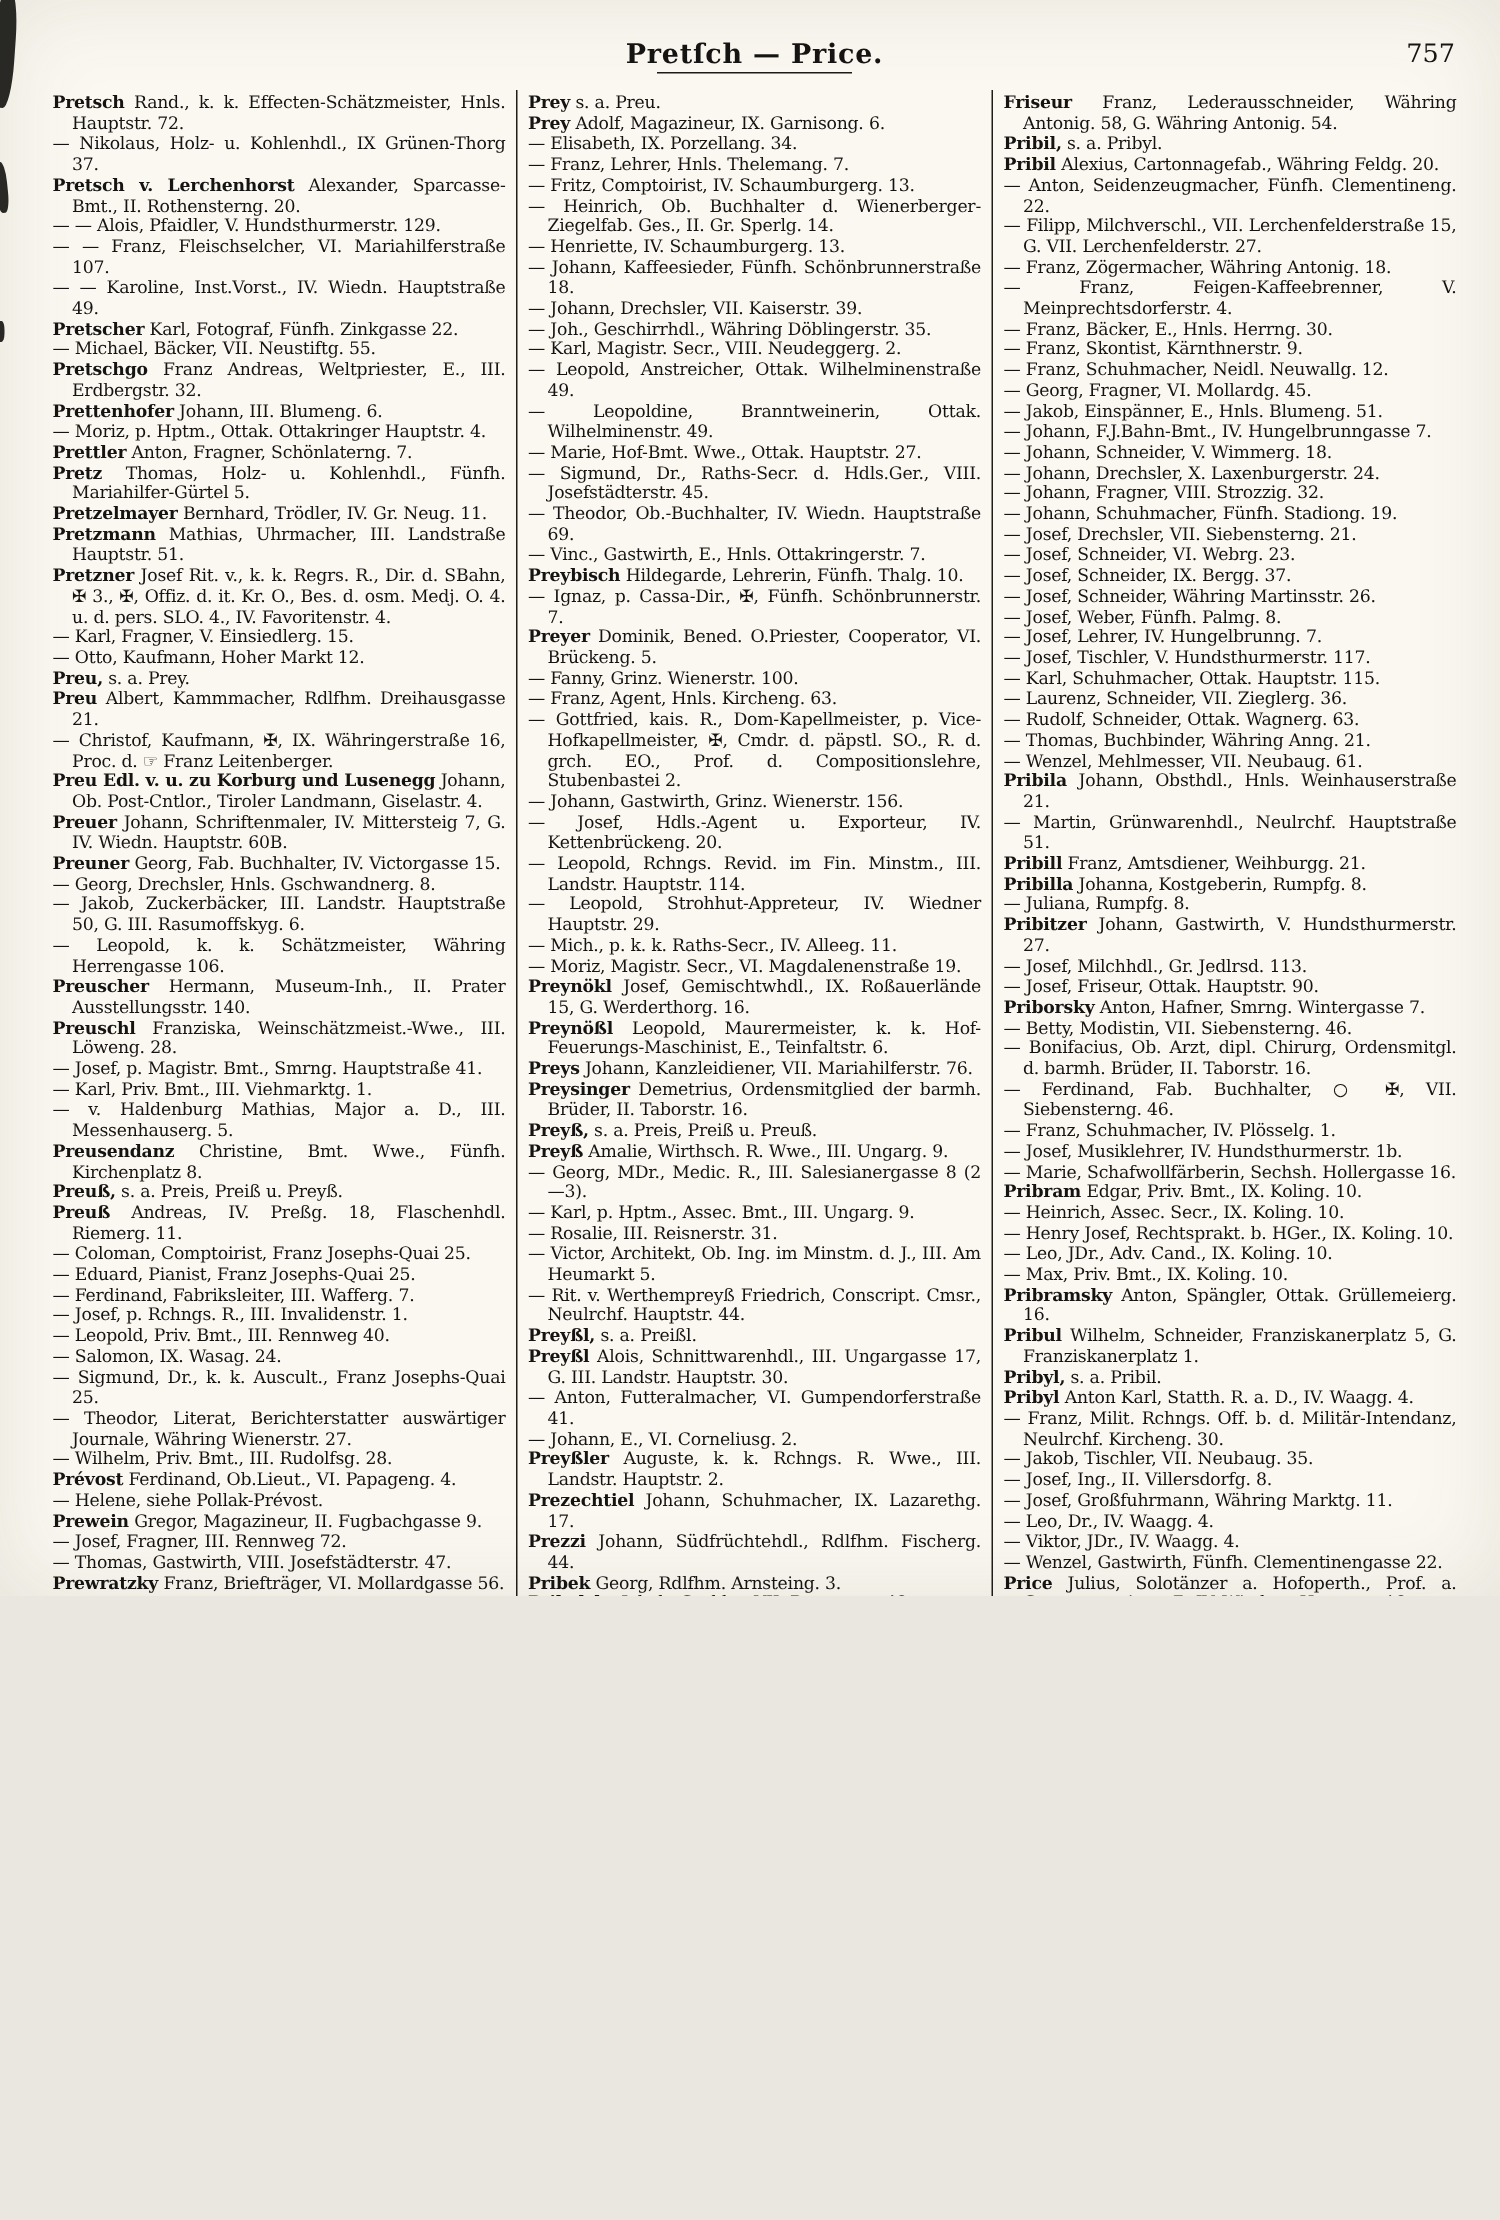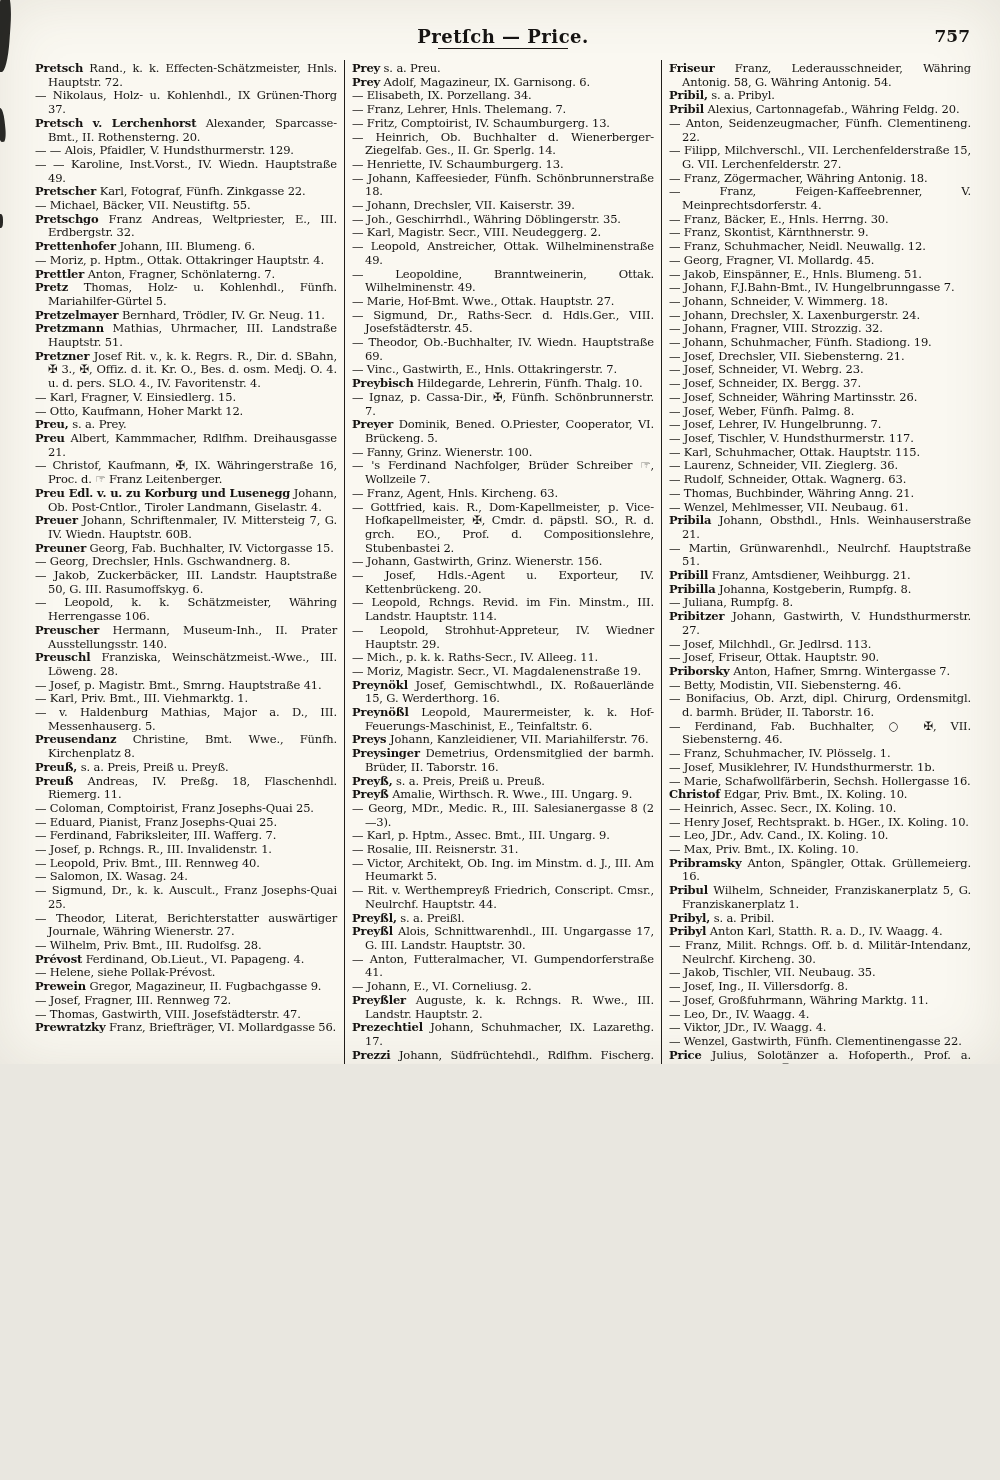--- a/index.html
+++ b/index.html
@@ -22,21 +22,21 @@
   .title{
     position:absolute;left:50%;top:2px;transform:translateX(-50%);
     font-weight:700;font-size:18px;letter-spacing:.5px;white-space:nowrap;
   }
   .title-rule{
     position:absolute;left:50%;top:24px;transform:translateX(-50%);
     width:130px;border-top:1.5px solid #1c1a17;
   }
   .page-number{
     position:absolute;right:8px;top:2px;
-    font-weight:700;font-size:17px;
+    font-weight:400;font-size:17px;
   }
   .columns{
     display:flex;
     height:1392px;
     overflow:hidden;
     margin-top:4px;
   }
   .col{
     flex:1 1 0;
     padding:2px 7px 0 7px;
@@ -73,20 +73,21 @@
     <div class="title-rule"></div>
     <div class="page-number">757</div>
   </div>
 
   <div class="columns">
     <div class="col">
         <div class="entry"><span class="lead">Pretsch</span><span> Rand., k. k. Effecten-Schätzmeister, Hnls. Hauptstr. 72.</span></div>
         <div class="entry"><span>— Nikolaus, Holz- u. Kohlenhdl., IX Grünen-Thorg 37.</span></div>
         <div class="entry"><span class="lead">Pretsch v. Lerchenhorst</span><span> Alexander, Sparcasse-Bmt., II. Rothensterng. 20.</span></div>
         <div class="entry"><span>— — Alois, Pfaidler, V. Hundsthurmerstr. 129.</span></div>
+        <div class="entry"><span>— — Franz, Fleischselcher, VI. Mariahilferstraße 107.</span></div>
         <div class="entry"><span>— — Karoline, Inst.Vorst., IV. Wiedn. Hauptstraße 49.</span></div>
         <div class="entry"><span class="lead">Pretscher</span><span> Karl, Fotograf, Fünfh. Zinkgasse 22.</span></div>
         <div class="entry"><span>— Michael, Bäcker, VII. Neustiftg. 55.</span></div>
         <div class="entry"><span class="lead">Pretschgo</span><span> Franz Andreas, Weltpriester, E., III. Erdbergstr. 32.</span></div>
         <div class="entry"><span class="lead">Prettenhofer</span><span> Johann, III. Blumeng. 6.</span></div>
         <div class="entry"><span>— Moriz, p. Hptm., Ottak. Ottakringer Hauptstr. 4.</span></div>
         <div class="entry"><span class="lead">Prettler</span><span> Anton, Fragner, Schönlaterng. 7.</span></div>
         <div class="entry"><span class="lead">Pretz</span><span> Thomas, Holz- u. Kohlenhdl., Fünfh. Mariahilfer-Gürtel 5.</span></div>
         <div class="entry"><span class="lead">Pretzelmayer</span><span> Bernhard, Trödler, IV. Gr. Neug. 11.</span></div>
         <div class="entry"><span class="lead">Pretzmann</span><span> Mathias, Uhrmacher, III. Landstraße Hauptstr. 51.</span></div>
@@ -141,21 +142,20 @@
         <div class="entry"><span>— Leopold, Anstreicher, Ottak. Wilhelminenstraße 49.</span></div>
         <div class="entry"><span>— Leopoldine, Branntweinerin, Ottak. Wilhelminenstr. 49.</span></div>
         <div class="entry"><span>— Marie, Hof-Bmt. Wwe., Ottak. Hauptstr. 27.</span></div>
         <div class="entry"><span>— Sigmund, Dr., Raths-Secr. d. Hdls.Ger., VIII. Josefstädterstr. 45.</span></div>
         <div class="entry"><span>— Theodor, Ob.-Buchhalter, IV. Wiedn. Hauptstraße 69.</span></div>
         <div class="entry"><span>— Vinc., Gastwirth, E., Hnls. Ottakringerstr. 7.</span></div>
         <div class="entry"><span class="lead">Preybisch</span><span> Hildegarde, Lehrerin, Fünfh. Thalg. 10.</span></div>
         <div class="entry"><span>— Ignaz, p. Cassa-Dir., ✠, Fünfh. Schönbrunnerstr. 7.</span></div>
         <div class="entry"><span class="lead">Preyer</span><span> Dominik, Bened. O.Priester, Cooperator, VI. Brückeng. 5.</span></div>
         <div class="entry"><span>— Fanny, Grinz. Wienerstr. 100.</span></div>
-        <div class="entry"><span>— 's Ferdinand Nachfolger, Brüder Schreiber ☞, Wollzeile 7.</span></div>
         <div class="entry"><span>— Franz, Agent, Hnls. Kircheng. 63.</span></div>
         <div class="entry"><span>— Gottfried, kais. R., Dom-Kapellmeister, p. Vice-Hofkapellmeister, ✠, Cmdr. d. päpstl. SO., R. d. grch. EO., Prof. d. Compositionslehre, Stubenbastei 2.</span></div>
         <div class="entry"><span>— Johann, Gastwirth, Grinz. Wienerstr. 156.</span></div>
         <div class="entry"><span>— Josef, Hdls.-Agent u. Exporteur, IV. Kettenbrückeng. 20.</span></div>
         <div class="entry"><span>— Leopold, Rchngs. Revid. im Fin. Minstm., III. Landstr. Hauptstr. 114.</span></div>
         <div class="entry"><span>— Leopold, Strohhut-Appreteur, IV. Wiedner Hauptstr. 29.</span></div>
         <div class="entry"><span>— Mich., p. k. k. Raths-Secr., IV. Alleeg. 11.</span></div>
         <div class="entry"><span>— Moriz, Magistr. Secr., VI. Magdalenenstraße 19.</span></div>
         <div class="entry"><span class="lead">Preynökl</span><span> Josef, Gemischtwhdl., IX. Roßauerlände 15, G. Werderthorg. 16.</span></div>
         <div class="entry"><span class="lead">Preynößl</span><span> Leopold, Maurermeister, k. k. Hof-Feuerungs-Maschinist, E., Teinfaltstr. 6.</span></div>
@@ -217,21 +217,21 @@
         <div class="entry"><span class="lead">Pribitzer</span><span> Johann, Gastwirth, V. Hundsthurmerstr. 27.</span></div>
         <div class="entry"><span>— Josef, Milchhdl., Gr. Jedlrsd. 113.</span></div>
         <div class="entry"><span>— Josef, Friseur, Ottak. Hauptstr. 90.</span></div>
         <div class="entry"><span class="lead">Priborsky</span><span> Anton, Hafner, Smrng. Wintergasse 7.</span></div>
         <div class="entry"><span>— Betty, Modistin, VII. Siebensterng. 46.</span></div>
         <div class="entry"><span>— Bonifacius, Ob. Arzt, dipl. Chirurg, Ordensmitgl. d. barmh. Brüder, II. Taborstr. 16.</span></div>
         <div class="entry"><span>— Ferdinand, Fab. Buchhalter, ○ ✠, VII. Siebensterng. 46.</span></div>
         <div class="entry"><span>— Franz, Schuhmacher, IV. Plösselg. 1.</span></div>
         <div class="entry"><span>— Josef, Musiklehrer, IV. Hundsthurmerstr. 1b.</span></div>
         <div class="entry"><span>— Marie, Schafwollfärberin, Sechsh. Hollergasse 16.</span></div>
-        <div class="entry"><span class="lead">Christof</span><span> Edgar, Priv. Bmt., IX. Koling. 10.</span></div>
+        <div class="entry"><span class="lead">Pribram</span><span> Edgar, Priv. Bmt., IX. Koling. 10.</span></div>
         <div class="entry"><span>— Heinrich, Assec. Secr., IX. Koling. 10.</span></div>
         <div class="entry"><span>— Henry Josef, Rechtsprakt. b. HGer., IX. Koling. 10.</span></div>
         <div class="entry"><span>— Leo, JDr., Adv. Cand., IX. Koling. 10.</span></div>
         <div class="entry"><span>— Max, Priv. Bmt., IX. Koling. 10.</span></div>
         <div class="entry"><span class="lead">Pribramsky</span><span> Anton, Spängler, Ottak. Grüllemeierg. 16.</span></div>
         <div class="entry"><span class="lead">Pribul</span><span> Wilhelm, Schneider, Franziskanerplatz 5, G. Franziskanerplatz 1.</span></div>
         <div class="entry"><span class="lead">Pribyl,</span><span> s. a. Pribil.</span></div>
         <div class="entry"><span class="lead">Pribyl</span><span> Anton Karl, Statth. R. a. D., IV. Waagg. 4.</span></div>
         <div class="entry"><span>— Franz, Milit. Rchngs. Off. b. d. Militär-Intendanz, Neulrchf. Kircheng. 30.</span></div>
         <div class="entry"><span>— Jakob, Tischler, VII. Neubaug. 35.</span></div>

